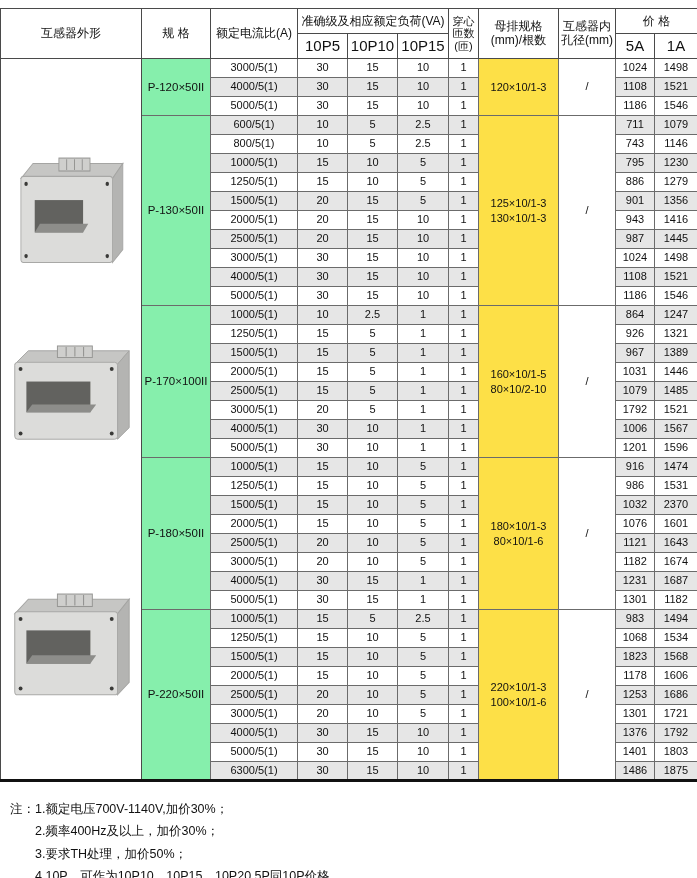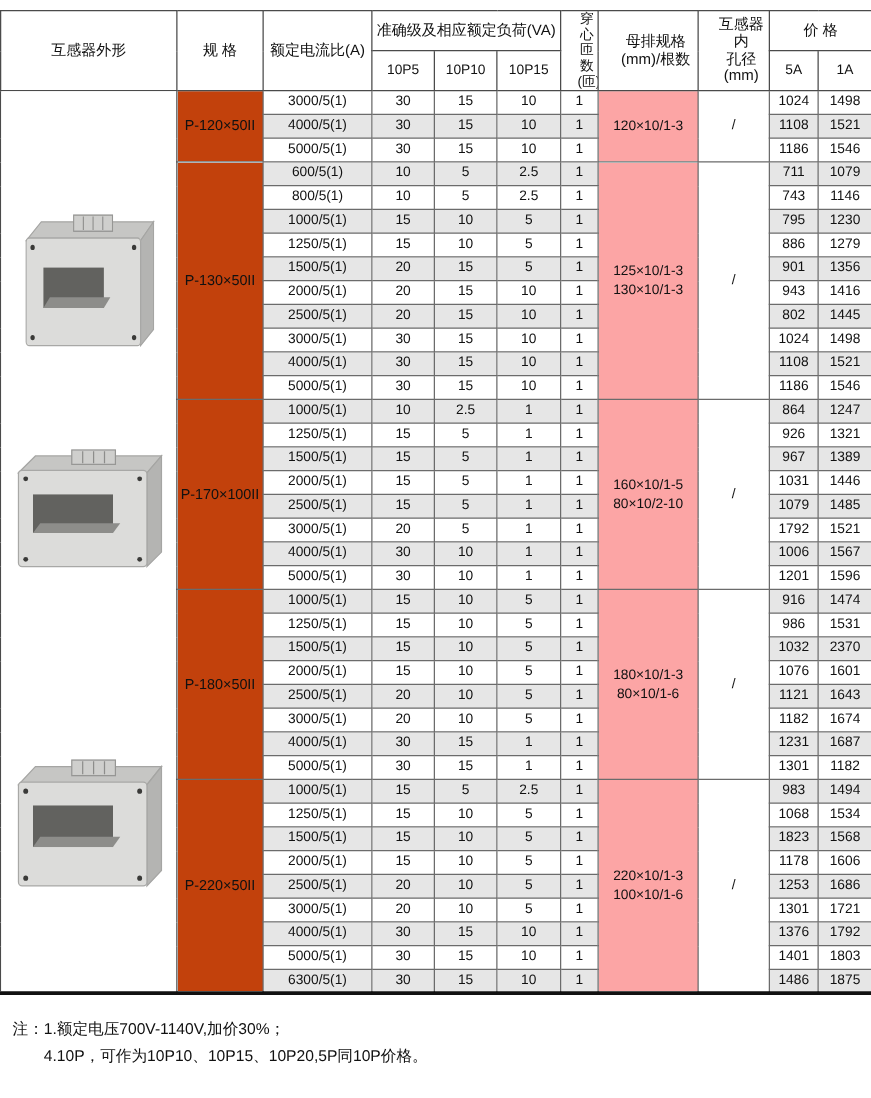--- a/index.html
+++ b/index.html
@@ -14,28 +14,28 @@
     border-bottom:3px solid #111;
   }
   .spec-table th, .spec-table td {
     border:1px solid #6b6b6b;
     text-align:center; vertical-align:middle;
     padding:0 1px; overflow:hidden;
     font-size:11px; line-height:1.25;
     background:#fff;
   }
   .spec-table thead th { font-size:12px; font-weight:normal; height:25px; border-color:#4a4a4a; }
-  .spec-table thead .sub th { font-size:11px;margin-top:20px; }
+  .spec-table thead .sub th { font-size:15px;margin-top:20px; }
   .spec-table tbody tr { height:19px; }
   .spec-table tbody tr.alt td.c { background:#e6e6e6; }
-  td.spec-cell { font-size:11.5px; background:#c2410c; }
-  td.busbar-cell { font-size:11px; background:#fca5a5; }
+  td.spec-cell { font-size:11.5px; background:#86efac; }
+  td.busbar-cell { font-size:11px; background:#fde047; }
   td.busbar-cell div { line-height:1.35; }
   td.bore-cell { background:#fff; }
-  .turns-h { font-size:11px; line-height:1.15; display:block;margin-left:12px; }
+  .turns-h { font-size:11px; line-height:1.15; display:block; }
 
   td.photo-cell { position:relative; background:#fff; vertical-align:top; border-color:#4a4a4a; }
   .photo { position:absolute; left:50%; transform:translateX(-50%); }
   .photo-1 { top:98px; }
   .photo-2 { top:286px; }
   .photo-3 { top:534px; }
 
   .notes { margin:16px 0 0 10px; font-size:12.5px; line-height:1.78; display:flex; }
   .notes .prefix { white-space:nowrap; }
   .notes .note-lines div { white-space:nowrap; }
@@ -232,21 +232,21 @@
           <td class="c">1</td>
           <td class="c">943</td>
           <td class="c">1416</td>
         </tr>
         <tr class="alt">
           <td class="c">2500/5(1)</td>
           <td class="c">20</td>
           <td class="c">15</td>
           <td class="c">10</td>
           <td class="c">1</td>
-          <td class="c">802</td>
+          <td class="c">987</td>
           <td class="c">1445</td>
         </tr>
         <tr>
           <td class="c">3000/5(1)</td>
           <td class="c">30</td>
           <td class="c">15</td>
           <td class="c">10</td>
           <td class="c">1</td>
           <td class="c">1024</td>
           <td class="c">1498</td>
@@ -512,16 +512,18 @@
           <td class="c">1486</td>
           <td class="c">1875</td>
         </tr>
       </tbody>
   </table>
 
   <div class="notes">
     <span class="prefix">注：</span>
     <div class="note-lines">
       <div>1.额定电压700V-1140V,加价30%；</div>
+      <div>2.频率400Hz及以上，加价30%；</div>
+      <div>3.要求TH处理，加价50%；</div>
       <div>4.10P，可作为10P10、10P15、10P20,5P同10P价格。</div>
     </div>
   </div>
 </div>
 
 </body></html>

